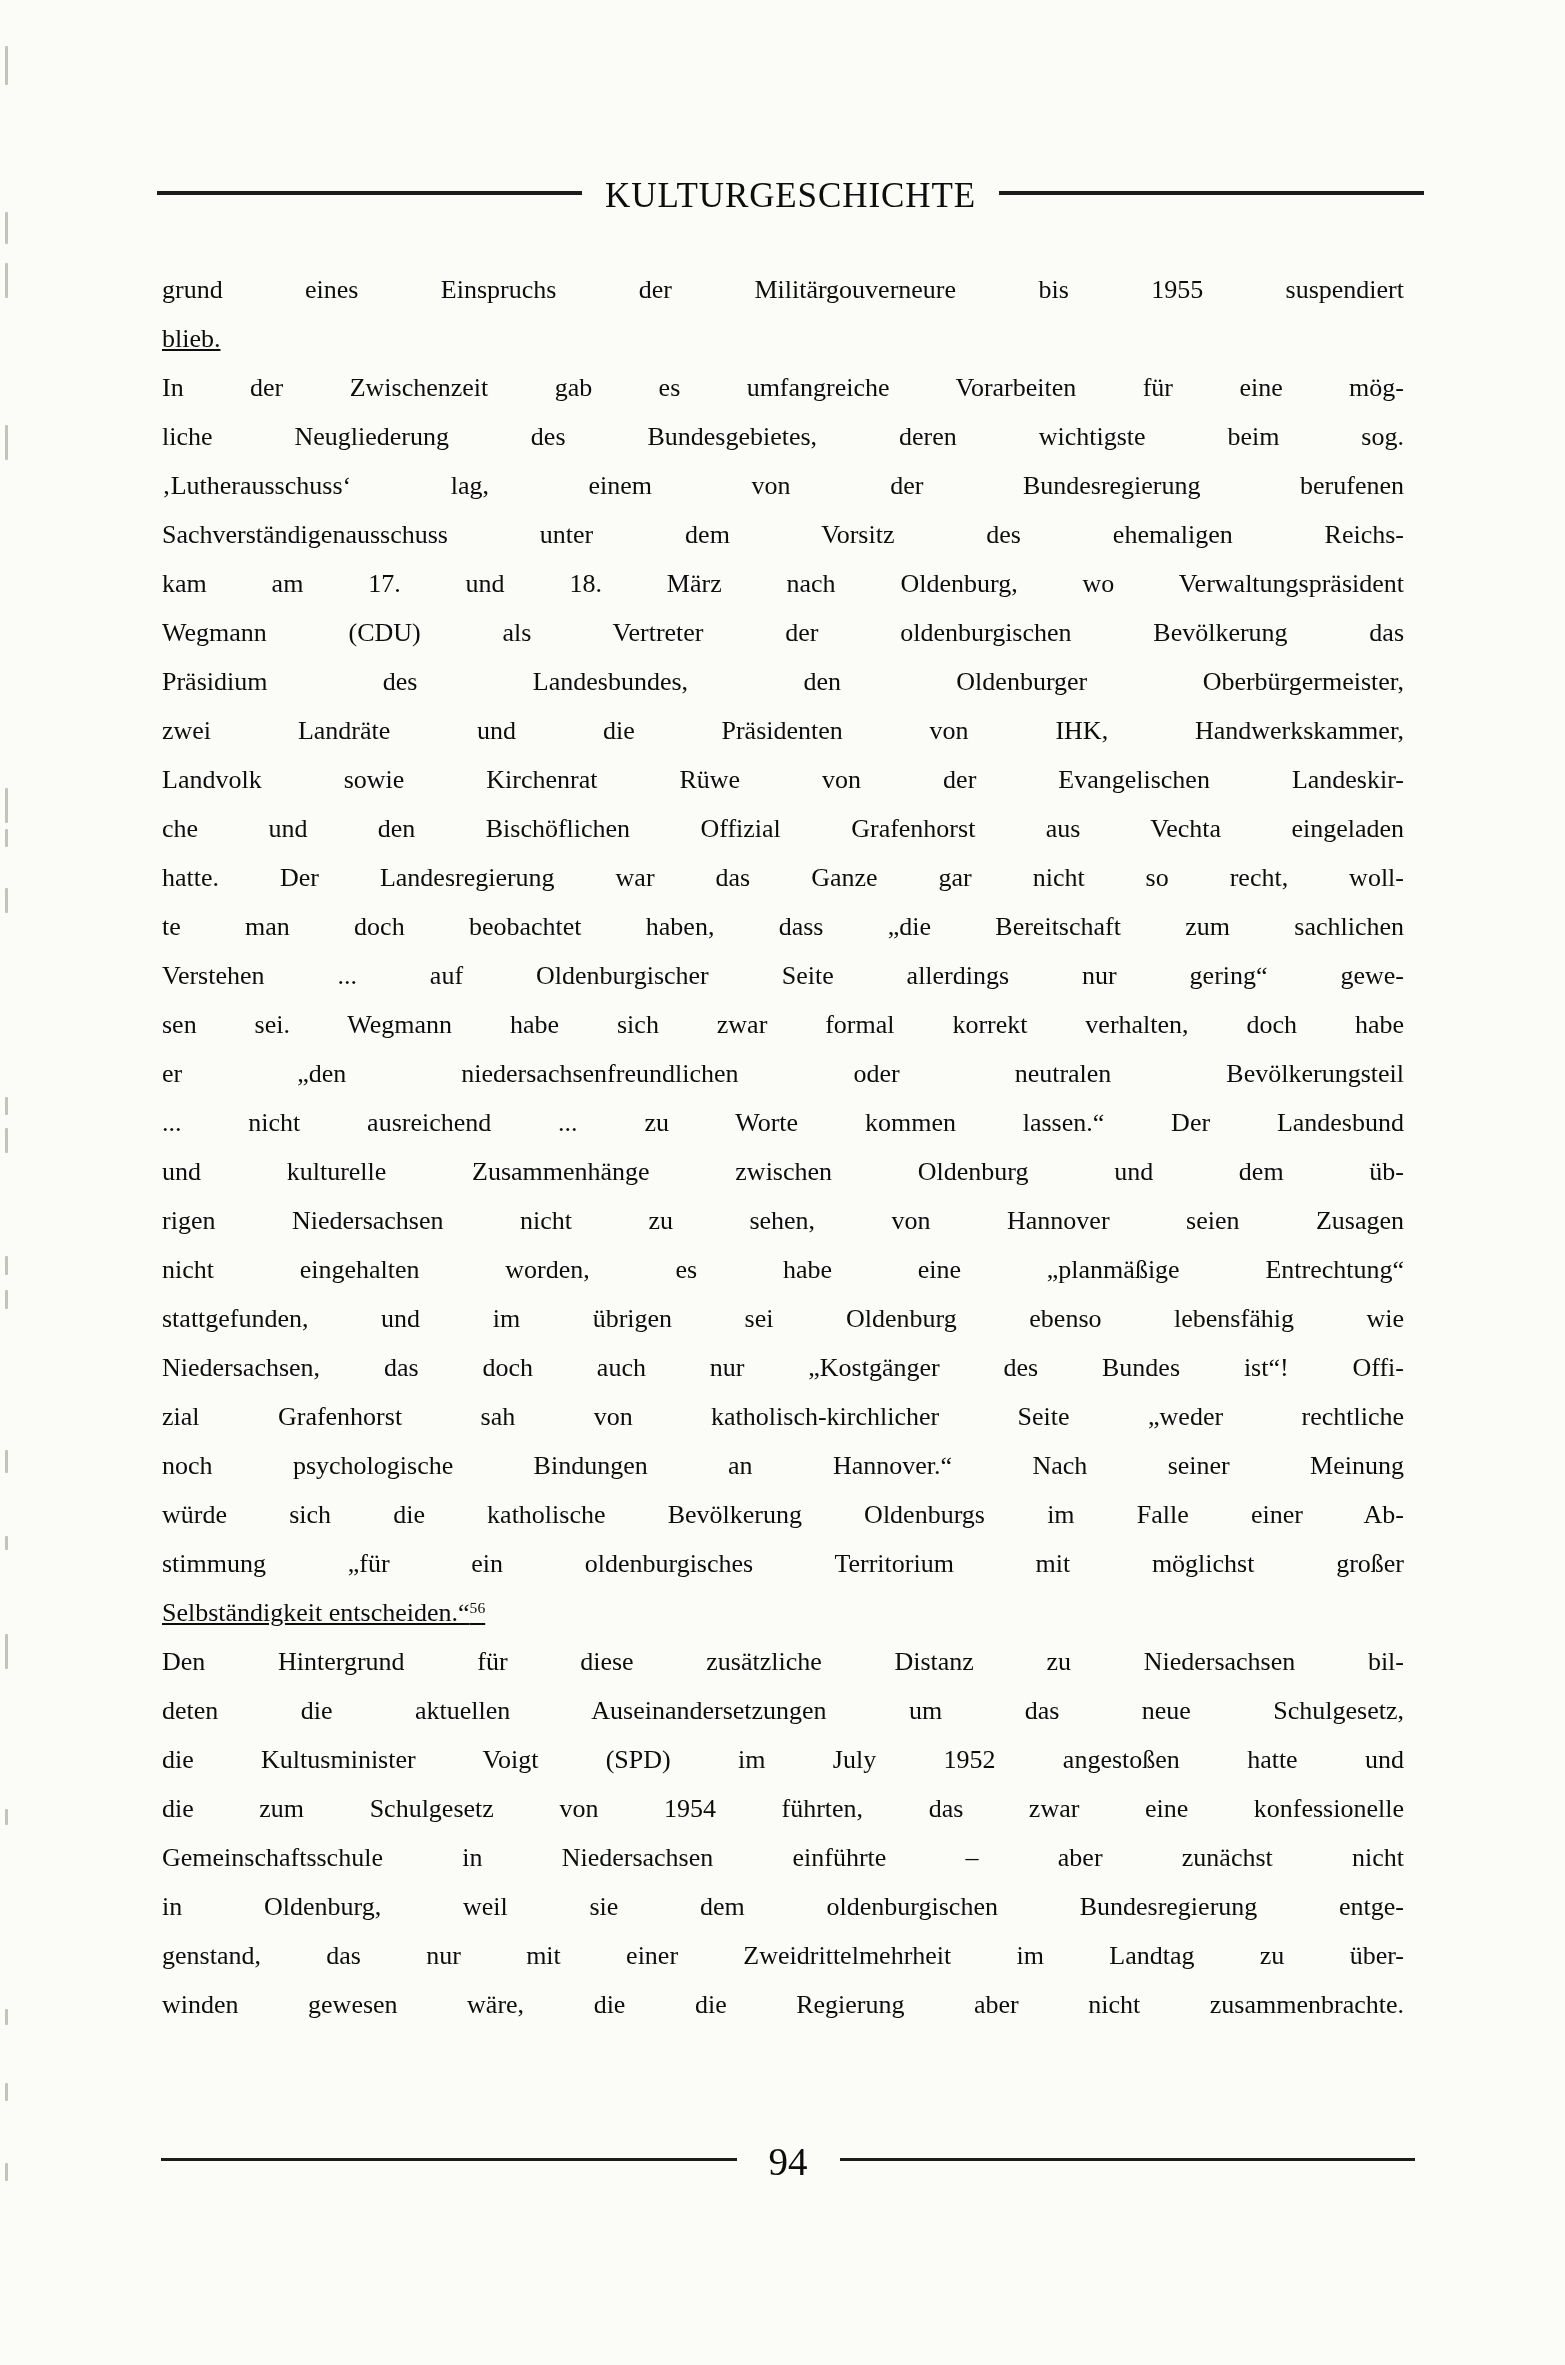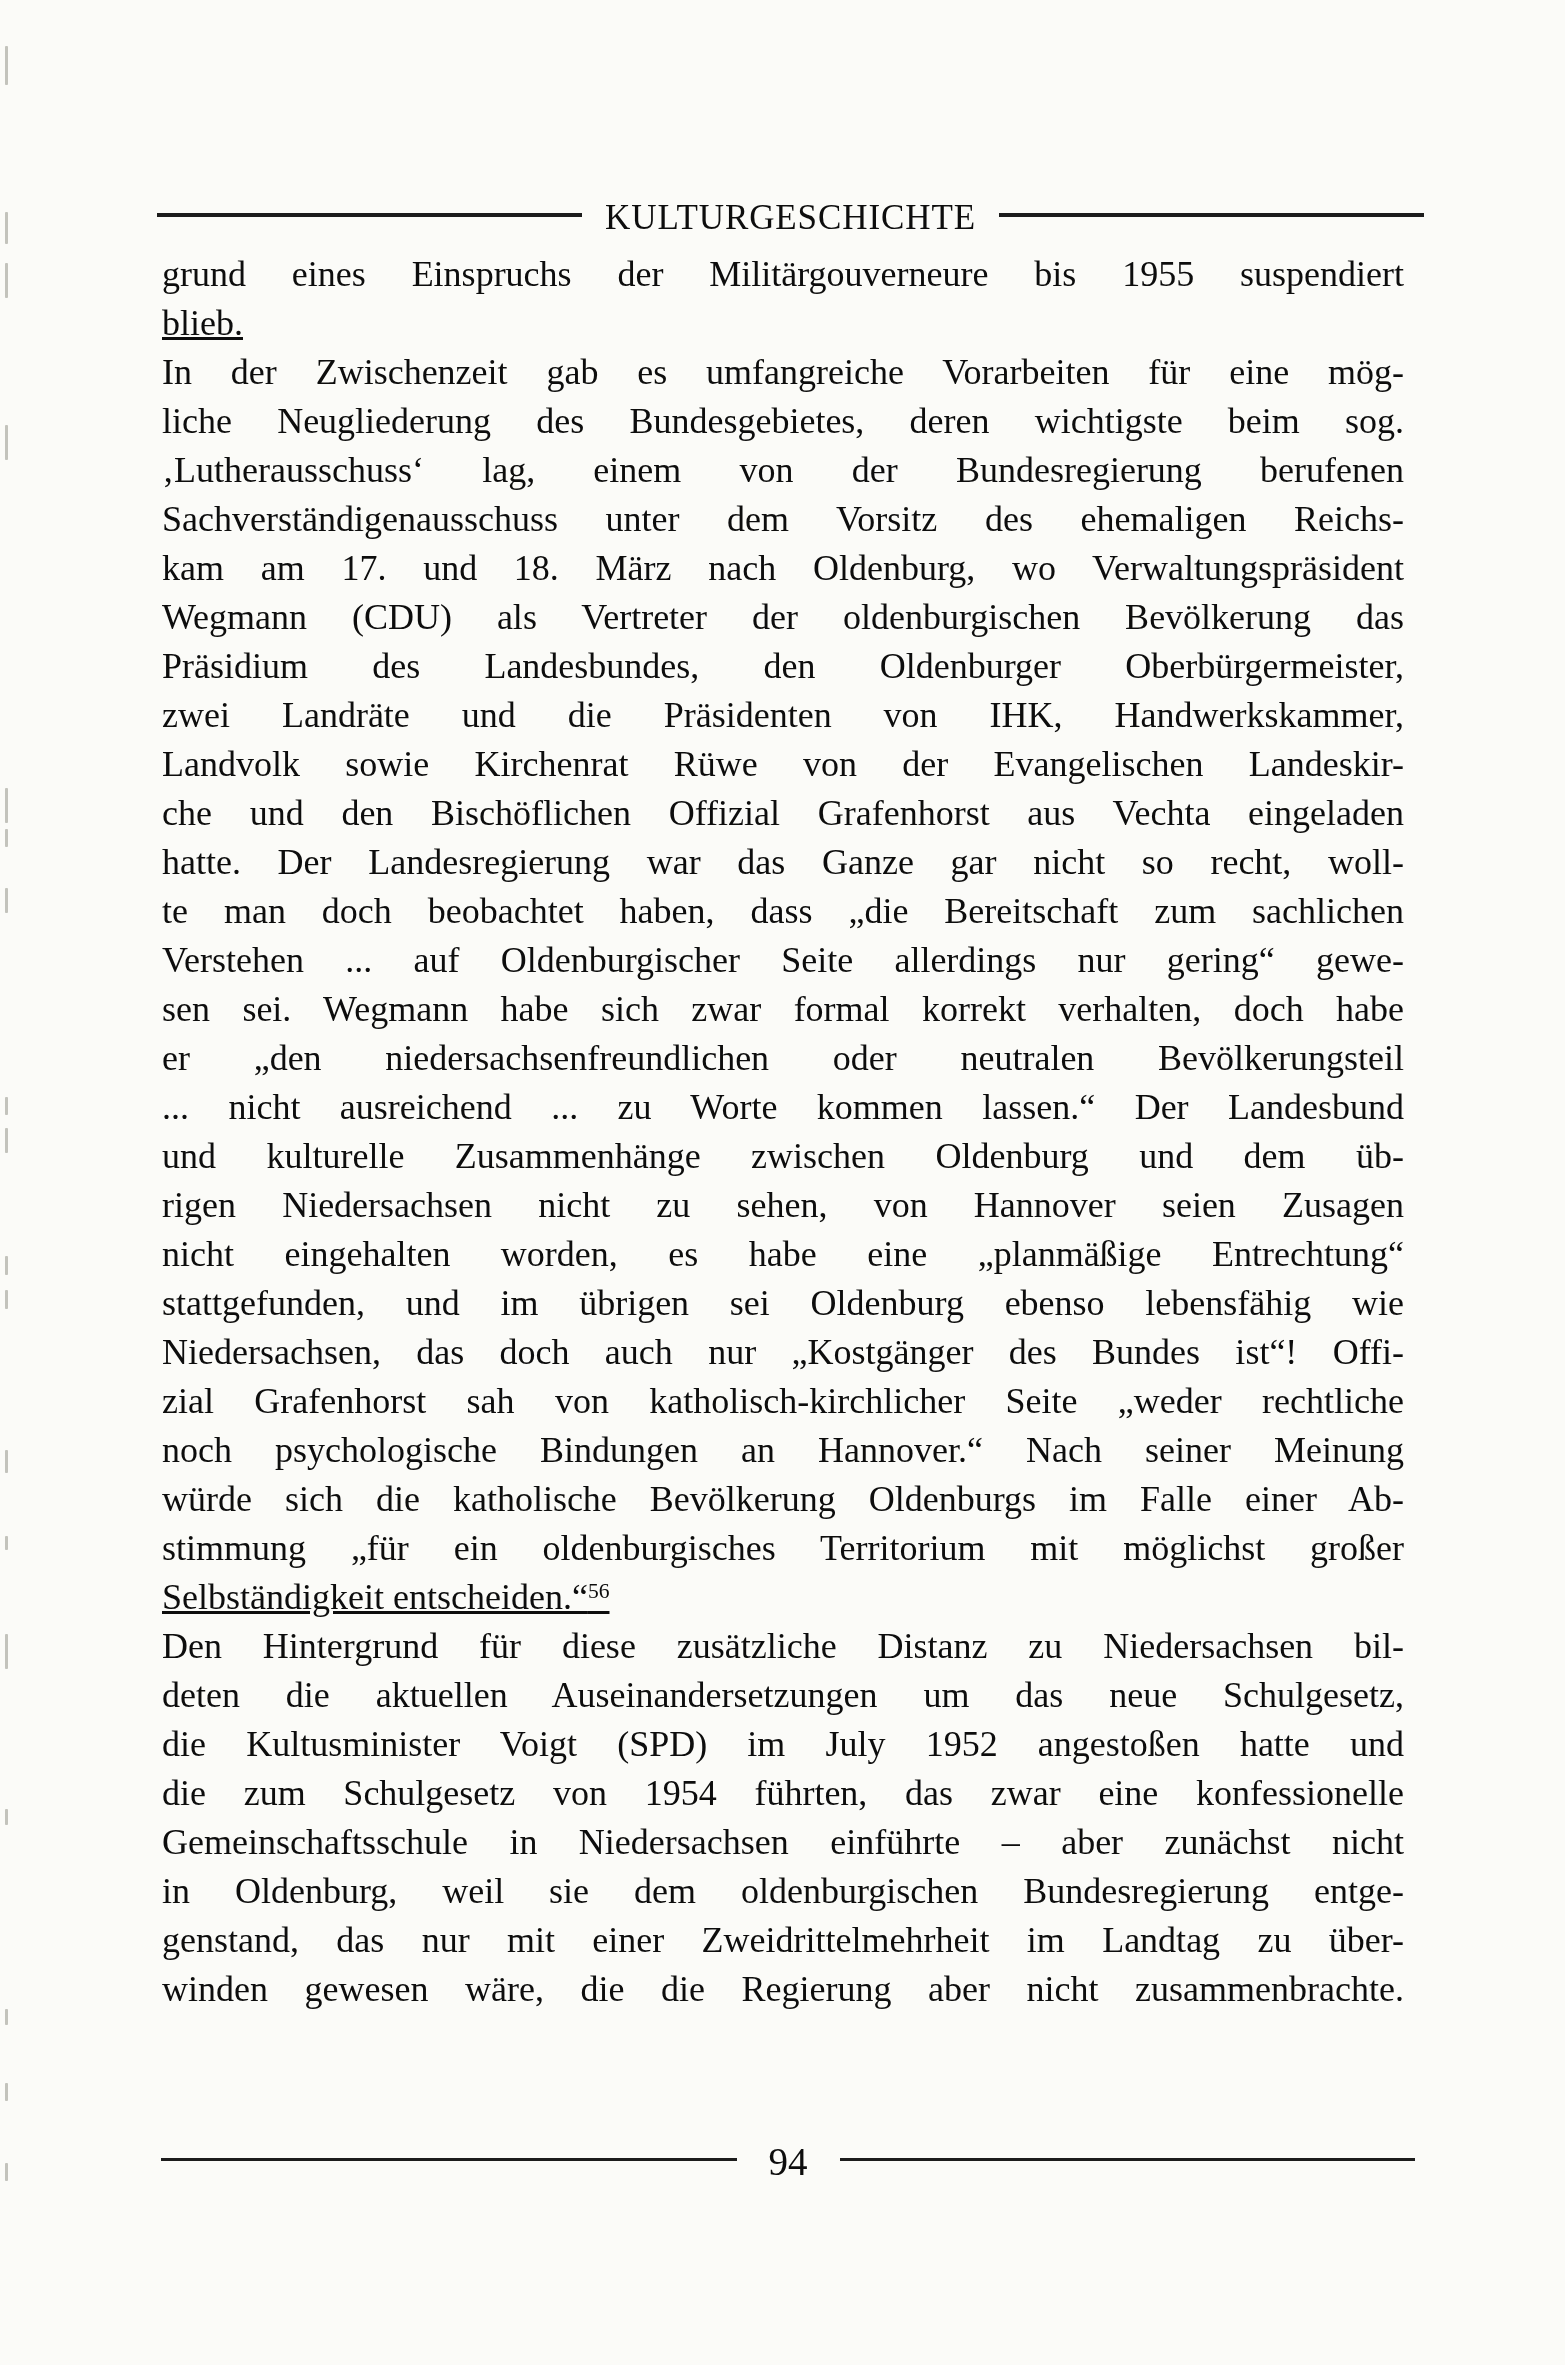--- a/index.html
+++ b/index.html
@@ -16,42 +16,41 @@
   
   .running-header {
     position: absolute;
     left: 157px;
     right: 141px;
     top: 172px;
     height: 42px;
     display: flex;
     align-items: center;
     gap: 23px;
-    margin-top: 22px;
   }
   .rule {
     flex: 1 1 auto;
     height: 3.5px;
     background: var(--rule, #1c1c1c);
   }
   .header-title {
     flex: 0 0 auto;
     font-size: 35px;
     letter-spacing: 0.9px;
     line-height: 1;
     white-space: nowrap;
     transform: translateY(1.8px);
   }
   
   .text-block {
     position: absolute;
     left: 162px;
-    top: 250px;
+    top: 265px;
     width: 1242px;
-    font-size: 36px;
+    font-size: 26px;
     line-height: 49px;
   }
   .text-block .line {
     text-align: justify;
     text-align-last: justify;
     white-space: nowrap;
   }
   .text-block .line.para-end {
     text-align: left;
     text-align-last: left;

